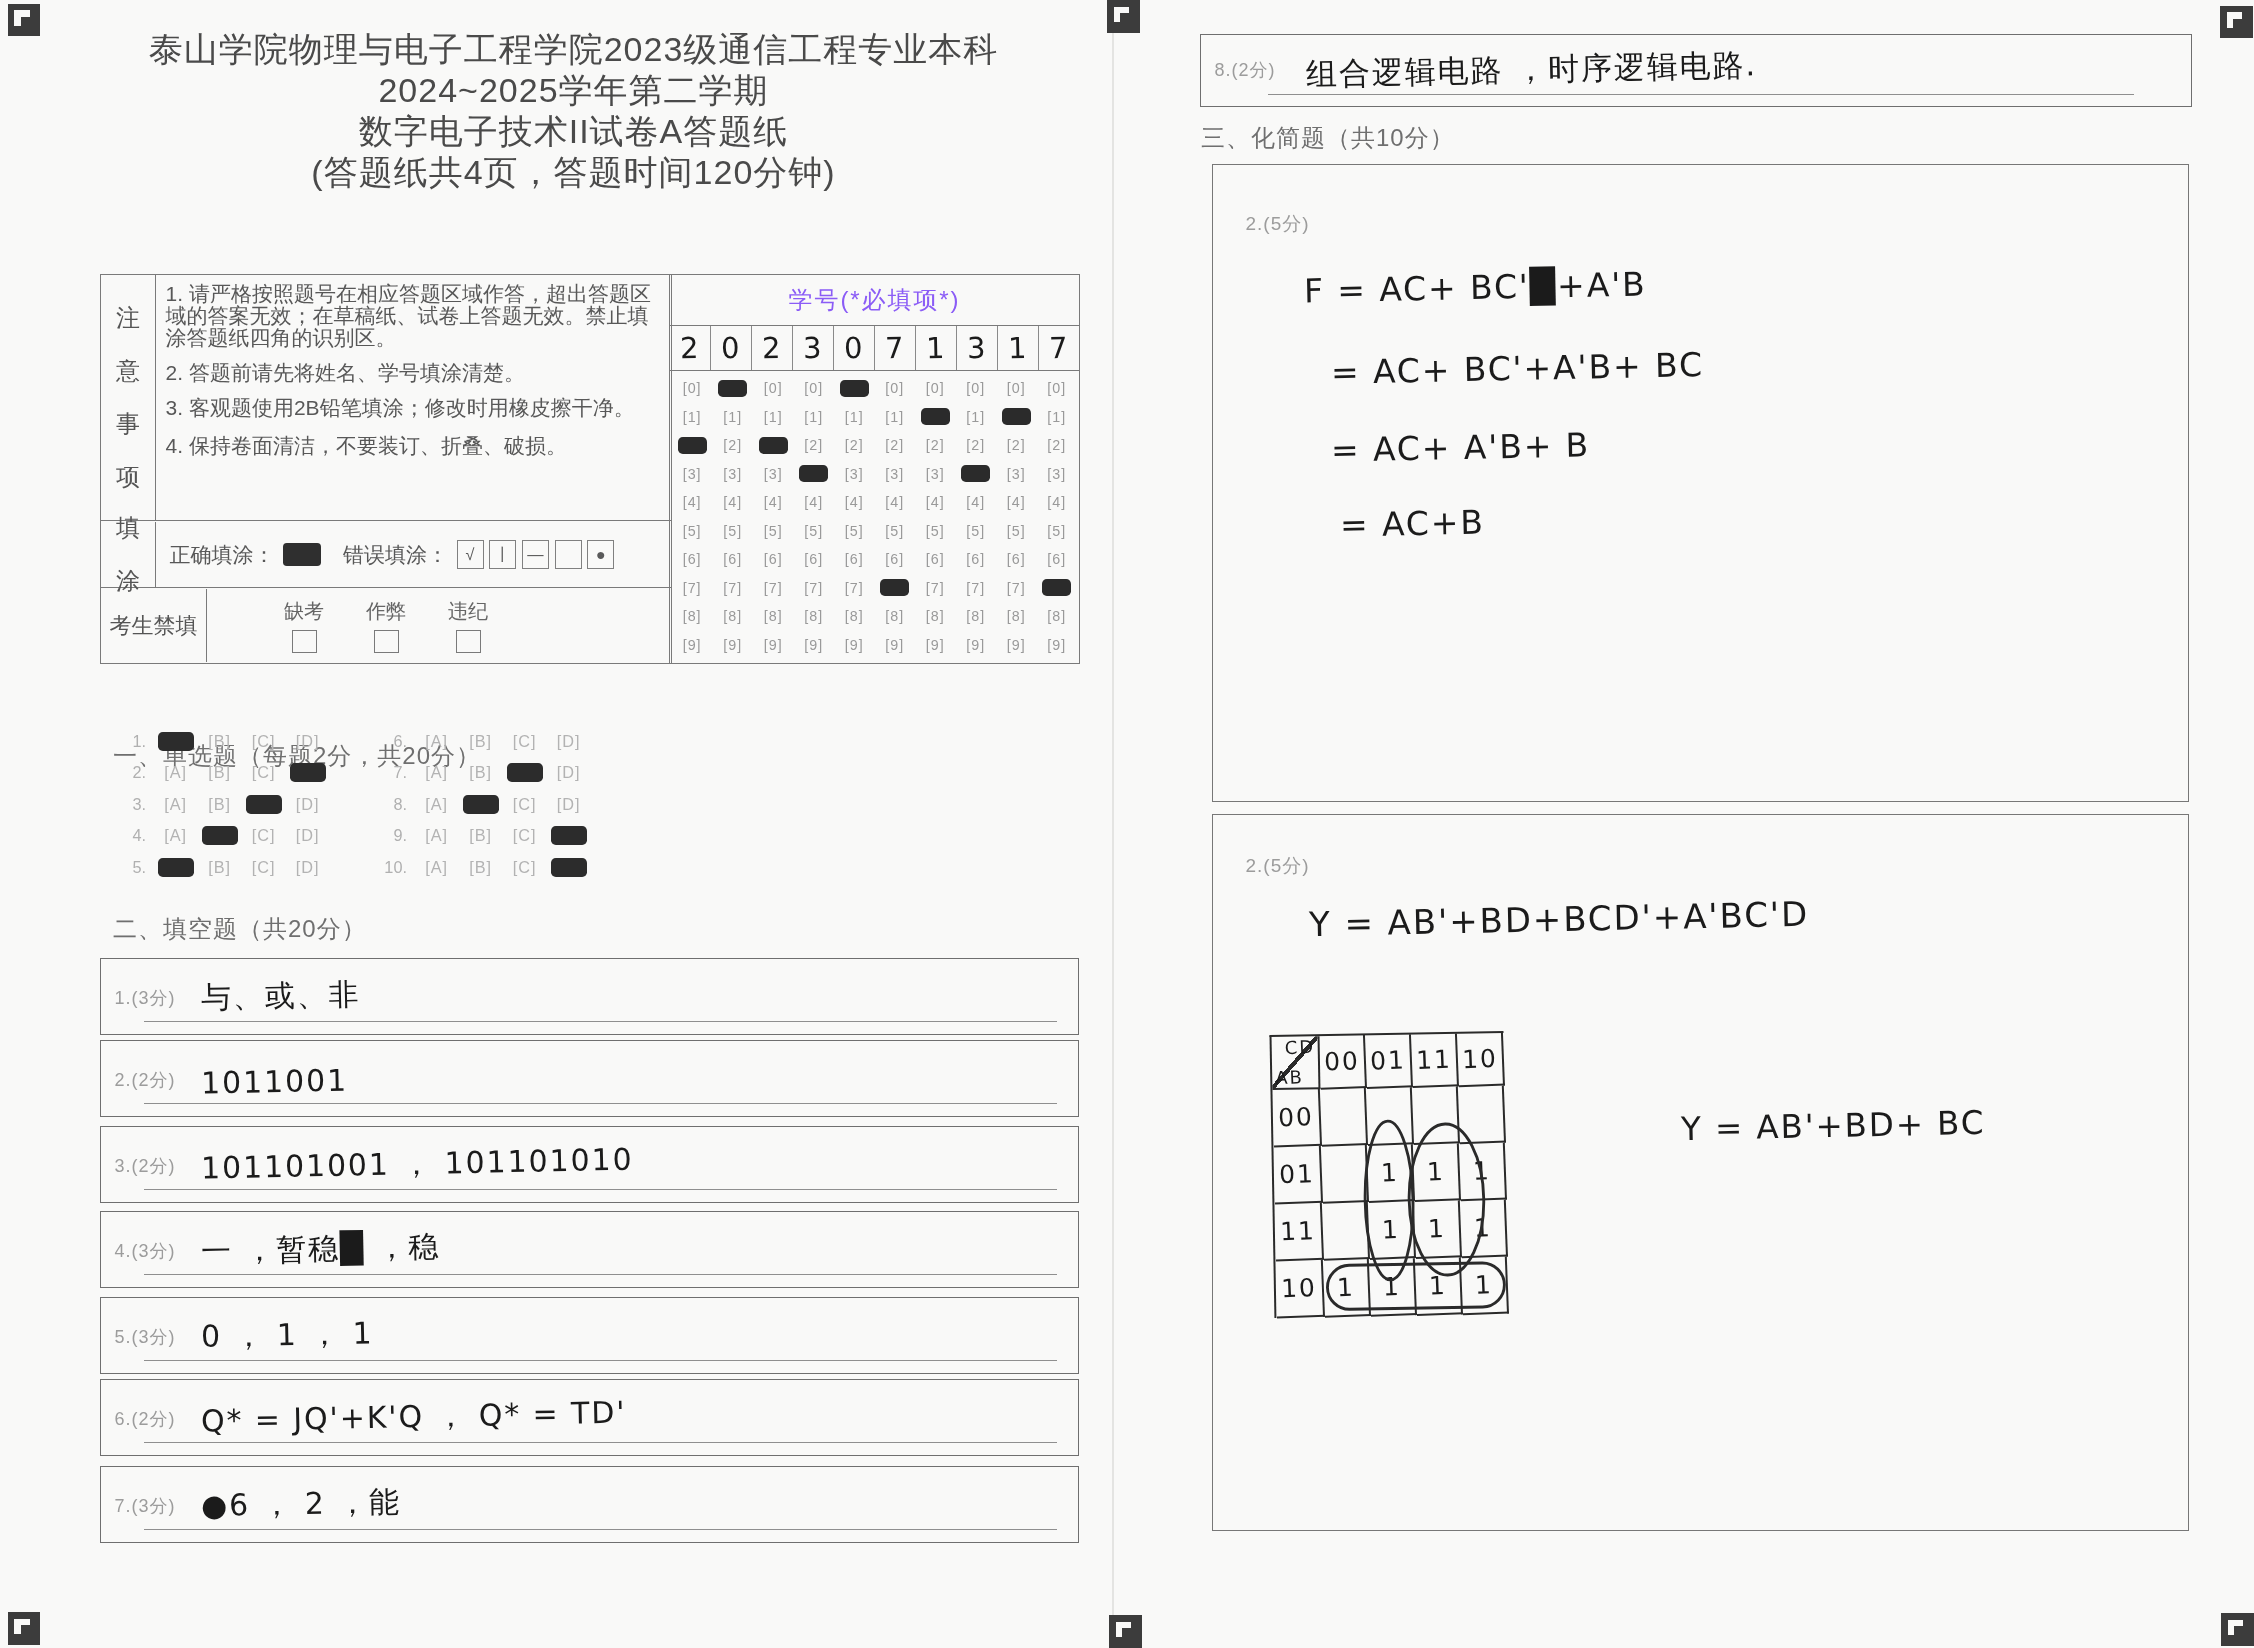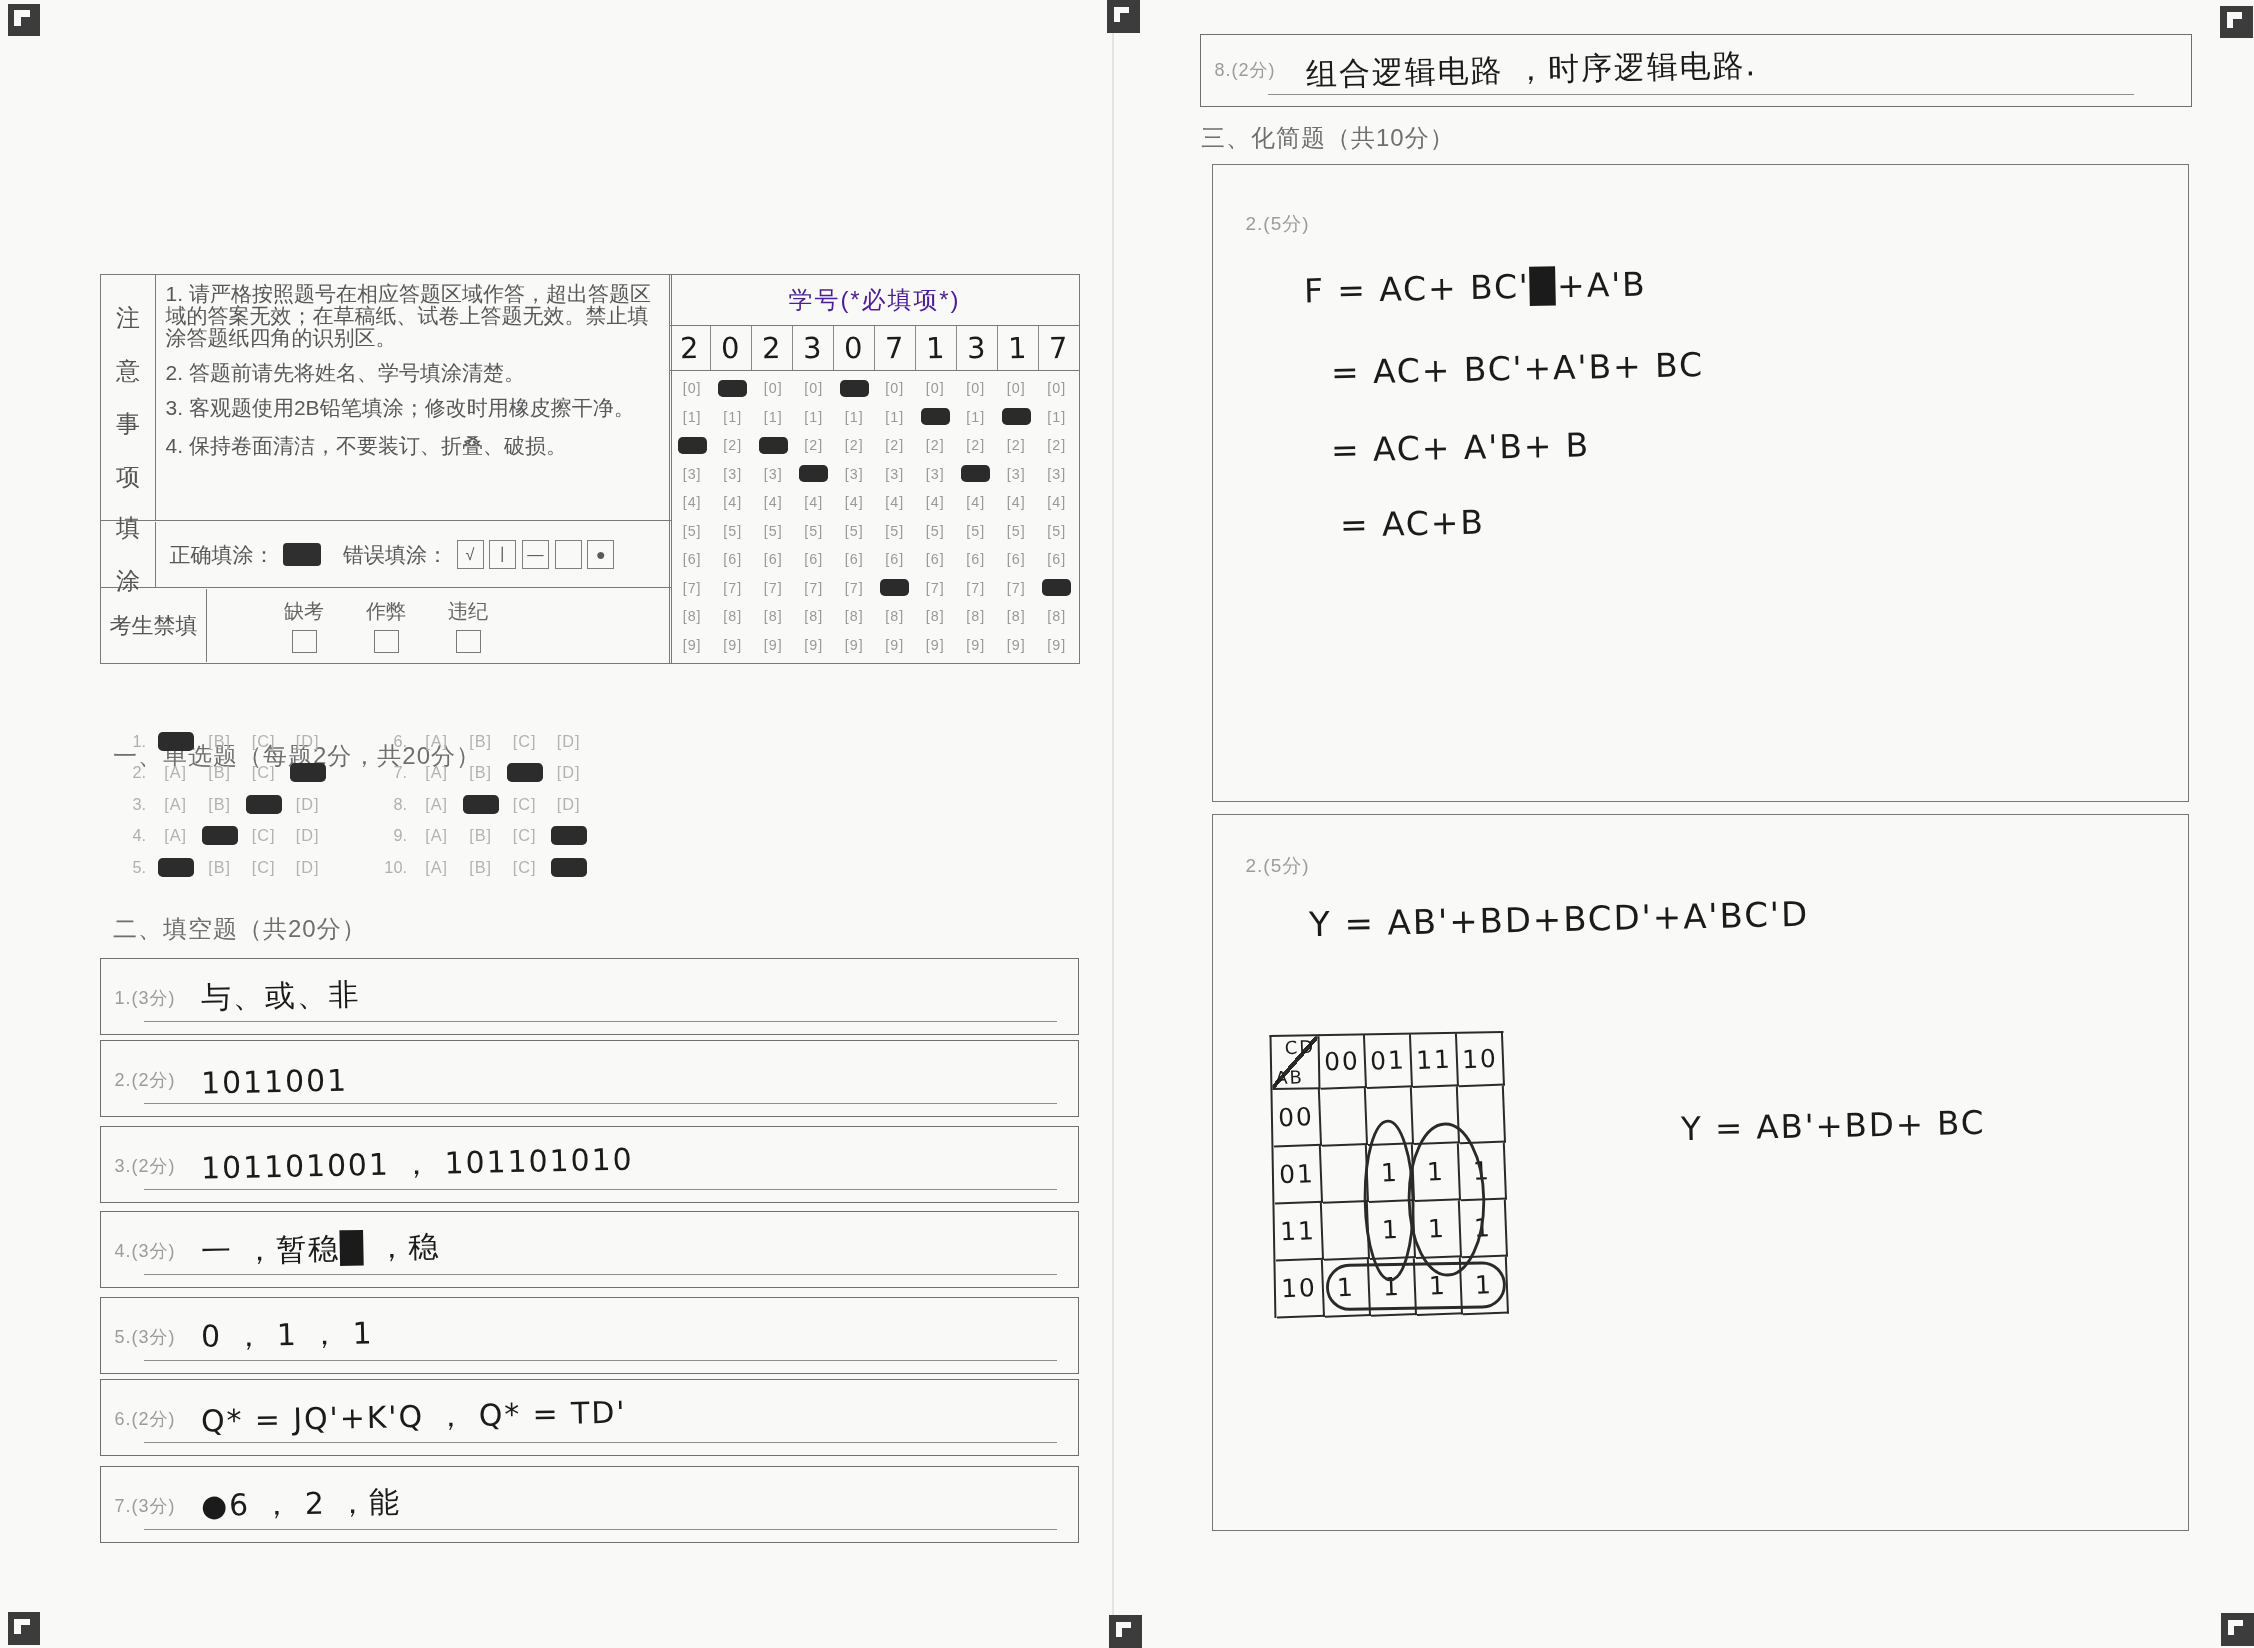--- a/index.html
+++ b/index.html
@@ -41,21 +41,21 @@
                      display:flex;align-items:center;justify-content:center;font-size:22px;color:#555;}
   .forbid-content{position:absolute;left:107px;top:0;width:463px;height:100%;display:flex;align-items:center;
                   gap:42px;padding-left:76px;box-sizing:border-box;}
   .forbid-group{display:flex;flex-direction:column;align-items:center;}
   .forbid-group .lbl{font-size:20px;color:#666;}
   .forbid-box{width:23px;height:21px;border:1.9px solid #7a7a7a;margin-top:5.7px;}
 
   
   .id-box{position:absolute;left:669px;top:274px;width:409px;height:388px;border:1.9px solid #7a7a7a;}
   .id-header{height:50px;border-bottom:1.9px solid #7a7a7a;display:flex;align-items:center;justify-content:center;
-             font-size:24px;color:#4c1d95;letter-spacing:1.9px;}
+             font-size:24px;color:#8b5cf6;letter-spacing:1.9px;}
   .id-digit-row{display:flex;height:44px;border-bottom:1.9px solid #7a7a7a;}
   .id-digit-cell{flex:1;border-right:1.9px solid #8a8a8a;display:flex;align-items:center;justify-content:center;}
   .id-digit-cell:last-child{border-right:none;}
   .id-bubbles{position:absolute;left:1.9px;right:1.9px;top:99px;bottom:3.8px;}
   .id-bubble-row{display:flex;height:28.5px;}
   .bubble-token{flex:1;display:flex;align-items:center;justify-content:center;
                 font-size:14.3px;color:#9a9a9a;letter-spacing:1px;}
   .bubble-fill{width:29px;height:17px;background:#2b2b2b;border-radius:4.8px;}
 
   
@@ -107,20 +107,26 @@
 
   <div class="divider"></div>
 
   <div class="marker" style="left:7.6px;top:3.8px;"></div>
   <div class="marker" style="left:1107px;top:0;"></div>
   <div class="marker" style="left:2220px;top:5.7px;"></div>
   <div class="marker" style="left:7.6px;top:1612px;"></div>
   <div class="marker" style="left:1109px;top:1615px;"></div>
   <div class="marker" style="left:2221px;top:1613px;"></div>
 
+  <div class="title-block">
+    <div class="title-line">泰山学院物理与电子工程学院2023级通信工程专业本科</div>
+    <div class="title-line">2024~2025学年第二学期</div>
+    <div class="title-line">数字电子技术II试卷A答题纸</div>
+    <div class="title-line">(答题纸共4页，答题时间120分钟)</div>
+  </div>
 
   <div class="notice-box">
     <div class="n-row n-row1">
       <div class="n-side">
           <span>注</span>
           <span>意</span>
           <span>事</span>
           <span>项</span>
         </div>
       <div class="n-items">

